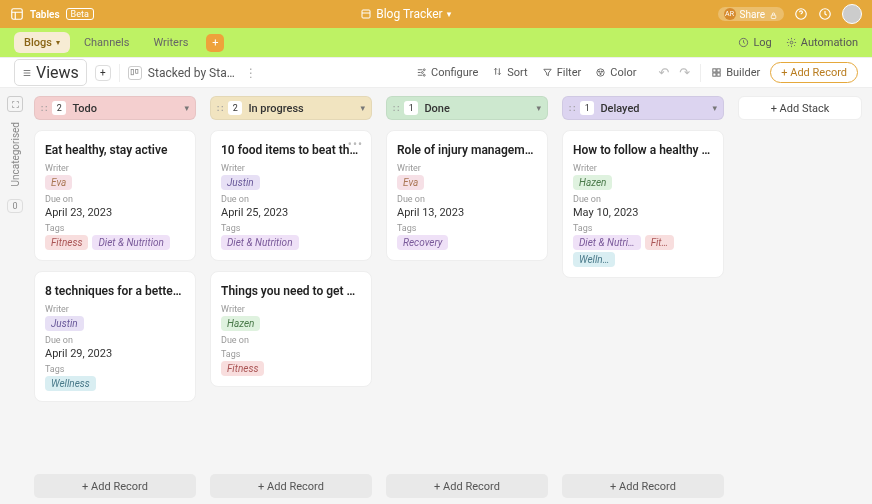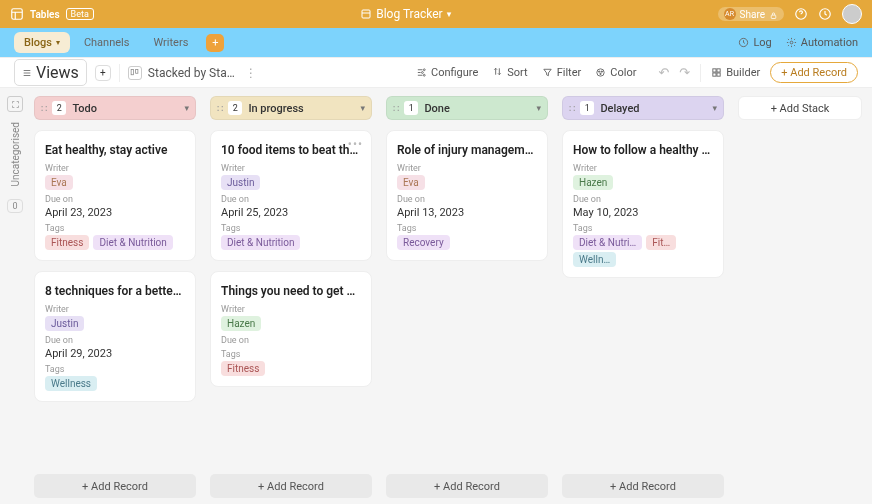--- a/index.html
+++ b/index.html
@@ -9,21 +9,21 @@
   .topbar-title { font-weight: 600; font-size: 10px; }
   .beta { border: 1px solid #fff; border-radius: 3px; padding: 0 4px; font-size: 9px; }
   .topbar-center { flex: 1; display: flex; justify-content: center; align-items: center; gap: 4px; font-size: 12px; }
   .topbar-center .caret { font-size: 9px; }
   .topbar-right { display: flex; align-items: center; gap: 10px; }
   .share-pill { background: rgba(255,255,255,0.25); border-radius: 12px; padding: 1px 6px; display: flex; align-items: flex-end; gap: 4px; font-size: 10px; }
   .share-pill .avatar-s { width: 12px; height: 12px; border-radius: 50%; background: #d68a2e; display: flex; align-items: center; justify-content: center; font-size: 7px; }
   .circle-icon { width: 14px; height: 14px; display:flex; align-items:center; justify-content:center; }
   .avatar { width: 20px; height: 20px; border-radius: 50%; background: #ccc; border: 1px solid #fff; }
 
-  .tabsbar { background: #7dd3fc; border-bottom: 1px solid #eee; height: 30px; display: flex; align-items: center; padding: 0 14px; }
+  .tabsbar { background: #bef264; border-bottom: 1px solid #eee; height: 30px; display: flex; align-items: center; padding: 0 14px; }
   .tab { padding: 4px 10px; font-size: 11px; color: #666; cursor: pointer; border-radius: 6px; display:flex; align-items:center; gap:4px;}
   .tab.active { background: #f7ecd4; color: #8a6516; font-weight: 500; }
   .tab .caret { font-size: 8px; color:#8a6516; }
   .add-tab { width: 18px; height: 18px; border-radius: 5px; background: #eea23b; color:#fff; display:flex; align-items:center; justify-content:center; font-size:11px; margin-left:8px;}
   .tabsbar-right { margin-left:auto; display:flex; align-items:center; gap:14px; color:#555; font-size:11px; }
   .tabsbar-right .item { display:flex; align-items:center; gap:4px; }
 
   .toolbar { background: #fff; height: 30px; border-bottom: 1px solid #eee; display:flex; align-items:center; padding:0 14px; gap:8px; }
   .toolbar .btn { display:flex; align-items:center; gap:4px; font-size:16px; padding:3px 7px; border-radius:5px; }
   .views-btn { border:1px solid #ddd; }
@@ -51,21 +51,21 @@
   .sh-done { background:#cde8cf; }
   .sh-delay { background:#dcd4f0; }
   .sh-handle { color:#999; font-size:10px; letter-spacing:-1px;}
   .sh-count { background:#fff; border-radius:3px; min-width:14px; height:14px; font-size:9px; display:flex;align-items:center;justify-content:center;}
   .sh-title { font-size:11px; font-weight:500; flex:1;}
   .sh-caret { font-size:9px; color:#777;}
   .cards { display:flex; flex-direction:column; gap:10px; margin-top:10px; overflow:hidden; flex:1;}
   .card { background:#fff; border-radius:8px; padding:12px 10px 10px; border:1px solid #eee; position:relative;}
   .card-title { font-size:12px; font-weight:600; color:#222; white-space:nowrap; overflow:hidden; text-overflow:ellipsis; margin-bottom:6px;}
   .label { font-size:9px; color:#999; margin-top:4px;}
-  .chip { display:inline-block; padding:2px 6px; border-radius:4px; font-size:10px; margin-top:2px; margin-right:4px;}
+  .chip { display:inline-block; padding:2px 6px; border-radius:4px; font-size:10px; margin-top:2px; margin-right:4px;font-style:italic;}
   .chip-writer-eva { background:#f6e0e6; color:#a75; }
   .chip-writer-justin { background:#e7e0f5; color:#6a5a9a;}
   .chip-writer-hazen { background:#dff2df; color:#4a7a4a;}
   .chip-fitness-r { background:#f8dede; color:#a55;}
   .chip-diet { background:#efe1f7; color:#7a5a9a;}
   .chip-wellness { background:#d9eef2; color:#4a7a8a;}
   .chip-recovery { background:#efe1f7; color:#7a5a9a;}
   .due { font-size:11px; color:#333; margin-top:2px;}
   .card-menu { position:absolute; top:6px; right:8px; color:#bbb; font-size:12px; letter-spacing:1px;}
   .stack-add { margin-top:auto; margin-bottom:6px; background:#e9e9e9; color:#555; font-size:11px; height:24px; border-radius:5px; display:flex; align-items:center; justify-content:center;}

